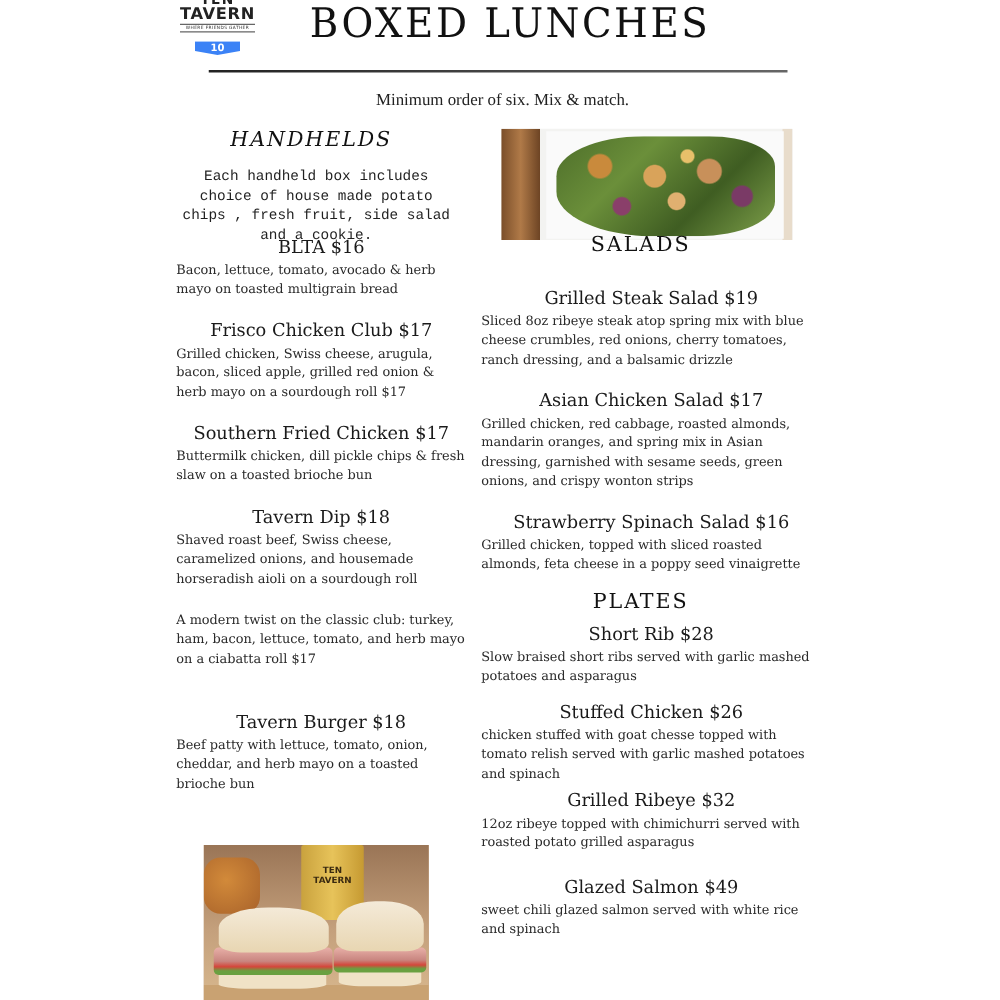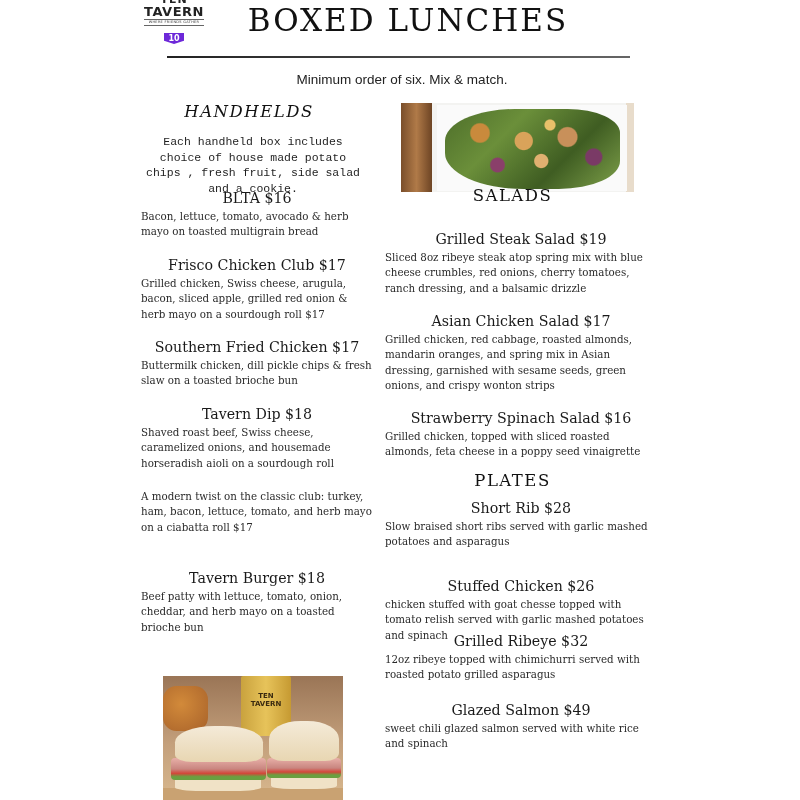--- a/index.html
+++ b/index.html
@@ -3,26 +3,26 @@
   <meta charset="utf-8">
   <style>
     * { margin: 0; padding: 0; box-sizing: border-box; }
     html, body { width: 800px; height: 800px; background: #ffffff; overflow: hidden; }
     body { position: relative; font-family: "DejaVu Serif", serif; color: #1f1f1f; }
 
     .logo { position: absolute; left: 138px; top: -6px; width: 72px; height: 42px; text-align: center; }
     .logo .ten { font-family: "DejaVu Sans", sans-serif; font-weight: bold; font-size: 11px; line-height: 11px; letter-spacing: 1px; color: #222; }
     .logo .tavern { font-family: "DejaVu Sans", sans-serif; font-weight: bold; font-size: 13px; line-height: 13px; letter-spacing: 0.5px; color: #222; }
     .logo .tag { font-family: "DejaVu Sans", sans-serif; font-size: 3.5px; line-height: 5px; color: #333; letter-spacing: 0.3px; border-top: 0.5px solid #666; border-bottom: 0.5px solid #666; margin: 1px 6px 0 6px; }
-    .logo .badge { display: inline-block; width: 20px; height: 11px; background: #6d28d9; color: #fff; font-family: "DejaVu Sans", sans-serif; font-weight: bold; font-size: 8px; line-height: 11px; clip-path: polygon(0 0, 100% 0, 100% 70%, 50% 100%, 0 70%); margin-top: 1px; }
+    .logo .badge { display: inline-block; width: 36px; height: 11px; background: #3b82f6; color: #fff; font-family: "DejaVu Sans", sans-serif; font-weight: bold; font-size: 8px; line-height: 11px; clip-path: polygon(0 0, 100% 0, 100% 70%, 50% 100%, 0 70%); margin-top: 1px; }
 
     .title { position: absolute; left: 0; width: 800px; top: 0; text-align: center; padding-left: 16px; font-family: "DejaVu Serif", serif; font-size: 31px; letter-spacing: 2px; font-weight: normal; color: #111; line-height: 38px; transform: scaleY(1.05); }
     .title-rule { position: absolute; left: 167px; top: 56px; width: 463px; height: 2px; background: linear-gradient(90deg, #222, #666); }
 
-    .subtitle { position: absolute; left: 0; width: 800px; top: 72px; text-align: center; padding-left: 4px; font-family: Liberation Sans, sans-serif; font-size: 13.5px; color: #222; }
+    .subtitle { position: absolute; left: 0; width: 800px; top: 72px; text-align: center; padding-left: 4px; font-family: Liberation Serif, serif; font-size: 13.5px; color: #222; }
 
     .col-left { position: absolute; left: 141px; top: 100px; width: 230px; }
     .col-right { position: absolute; left: 385px; top: 100px; width: 275px; }
 
     .section-heading { font-family: "DejaVu Serif", serif; font-size: 16.5px; letter-spacing: 1.5px; color: #111; text-align: center; }
     .left-heading { position: absolute; left: 0; width: 216px; top: 2px; font-style: italic; }
     .intro { position: absolute; left: 0; width: 224px; top: 34px; text-align: center; font-family: Liberation Mono, monospace; font-size: 11.5px; line-height: 15.5px; color: #1f1f1f; }
 
     .item { position: absolute; left: 0; }
     .item-name { font-family: "DejaVu Serif", serif; font-size: 14.2px; color: #1a1a1a; line-height: 18px; white-space: nowrap; text-align: center; }
@@ -127,21 +127,21 @@
     <div class="item-name">Strawberry Spinach Salad $16</div>
     <div class="item-desc">Grilled chicken, topped with sliced roasted almonds, feta cheese in a poppy seed vinaigrette</div>
   </div>
 
   <div class="section-heading" style="position:absolute; left:0; width:255px; top:371px;">PLATES</div>
 
   <div class="item" style="top:399px">
     <div class="item-name">Short Rib $28</div>
     <div class="item-desc">Slow braised short ribs served with garlic mashed potatoes and asparagus</div>
   </div>
-  <div class="item" style="top:477px">
+  <div class="item" style="top:461px">
     <div class="item-name">Stuffed Chicken $26</div>
     <div class="item-desc">chicken stuffed with goat chesse topped with tomato relish served with garlic mashed potatoes and spinach</div>
   </div>
   <div class="item" style="top:532px">
     <div class="item-name">Grilled Ribeye $32</div>
     <div class="item-desc">12oz ribeye topped with chimichurri served with roasted potato grilled asparagus</div>
   </div>
   <div class="item" style="top:601px">
     <div class="item-name">Glazed Salmon $49</div>
     <div class="item-desc">sweet chili glazed salmon served with white rice and spinach</div>

